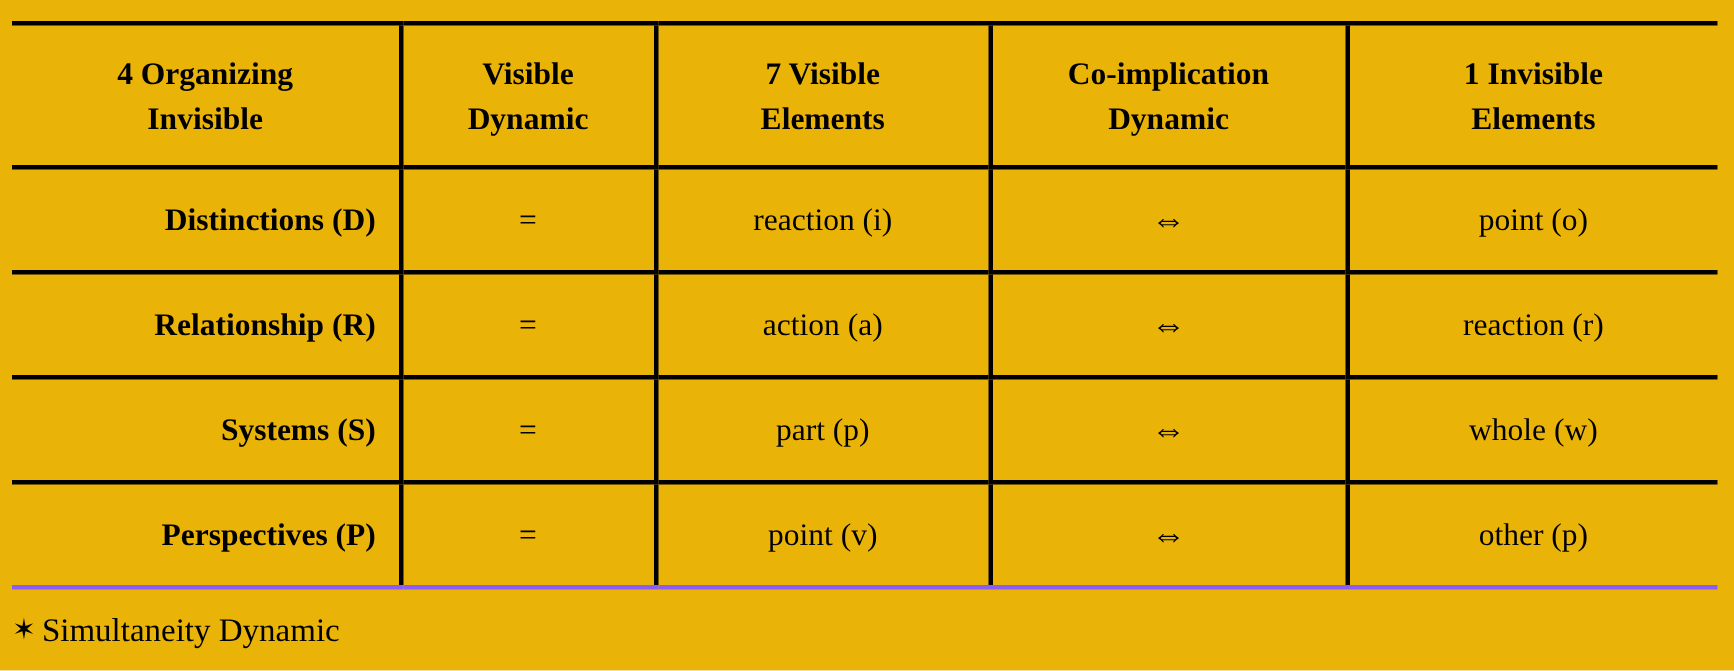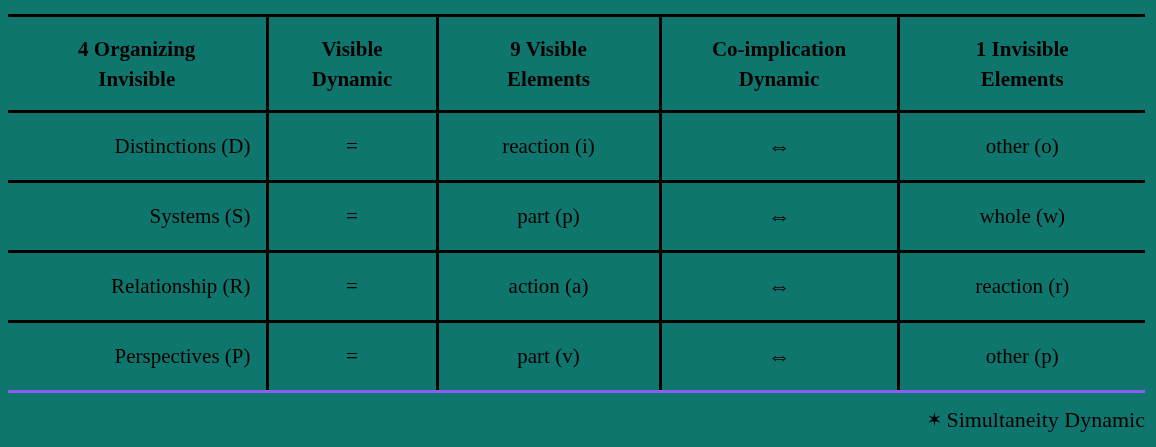--- a/index.html
+++ b/index.html
@@ -6,21 +6,21 @@
     margin: 0;
     padding: 0;
     background: #ffffff;
     color: #000000;
     font-family: "Liberation Serif", "DejaVu Serif", serif;
   }
   .page {
     position: relative;
     width: 1156px;
     height: 447px;
-    background: #0f766e;
+    background: #eab308;
     overflow: hidden;
   }
   table.dsrp-table {
     border-collapse: collapse;
     table-layout: fixed;
     width: 1137px;
     margin: 14px 0 0 8px;
   }
   .dsrp-table th,
   .dsrp-table td {
@@ -41,38 +41,38 @@
   }
   .dsrp-table thead th {
     height: 93px;
     font-weight: bold;
     line-height: 30px;
   }
   .dsrp-table tbody td {
     height: 67px;
   }
   .dsrp-table td.pattern-cell {
-    font-weight: normal;
+    font-weight: bold;
     text-align: right;
     padding-right: 15px;
   }
   .dsrp-table td.symbol-cell {
     font-size: 21px;
   }
   .dsrp-table td.arrow-cell {
     font-size: 23px;
   }
   .header-line {
     display: block;
   }
   .caption {
     width: 1137px;
     margin-left: 8px;
     margin-top: 14px;
-    text-align: right;
+    text-align: left;
     font-size: 22px;
     line-height: 26px;
     white-space: nowrap;
   }
   .caption .star {
     font-family: "DejaVu Sans", sans-serif;
     font-size: 19px;
     margin-right: 4px;
     position: relative;
     top: -1px;
@@ -95,59 +95,59 @@
       <tr>
         <th>
           <span class="header-line">4 Organizing</span>
           <span class="header-line">Invisible</span>
         </th>
         <th>
           <span class="header-line">Visible</span>
           <span class="header-line">Dynamic</span>
         </th>
         <th>
-          <span class="header-line">9 Visible</span>
+          <span class="header-line">7 Visible</span>
           <span class="header-line">Elements</span>
         </th>
         <th>
           <span class="header-line">Co-implication</span>
           <span class="header-line">Dynamic</span>
         </th>
         <th>
           <span class="header-line">1 Invisible</span>
           <span class="header-line">Elements</span>
         </th>
       </tr>
     </thead>
     <tbody>
       <tr>
         <td class="pattern-cell">Distinctions (D)</td>
         <td class="symbol-cell">=</td>
         <td>reaction (i)</td>
         <td class="arrow-cell">⇔</td>
-        <td>other (o)</td>
+        <td>point (o)</td>
+      </tr>
+      <tr>
+        <td class="pattern-cell">Relationship (R)</td>
+        <td class="symbol-cell">=</td>
+        <td>action (a)</td>
+        <td class="arrow-cell">⇔</td>
+        <td>reaction (r)</td>
       </tr>
       <tr>
         <td class="pattern-cell">Systems (S)</td>
         <td class="symbol-cell">=</td>
         <td>part (p)</td>
         <td class="arrow-cell">⇔</td>
         <td>whole (w)</td>
       </tr>
       <tr>
-        <td class="pattern-cell">Relationship (R)</td>
-        <td class="symbol-cell">=</td>
-        <td>action (a)</td>
-        <td class="arrow-cell">⇔</td>
-        <td>reaction (r)</td>
-      </tr>
-      <tr>
         <td class="pattern-cell">Perspectives (P)</td>
         <td class="symbol-cell">=</td>
-        <td>part (v)</td>
+        <td>point (v)</td>
         <td class="arrow-cell">⇔</td>
         <td>other (p)</td>
       </tr>
     </tbody>
   </table>
 
   <div class="caption">
     <span class="star">✶</span><span>Simultaneity Dynamic</span>
   </div>
 

